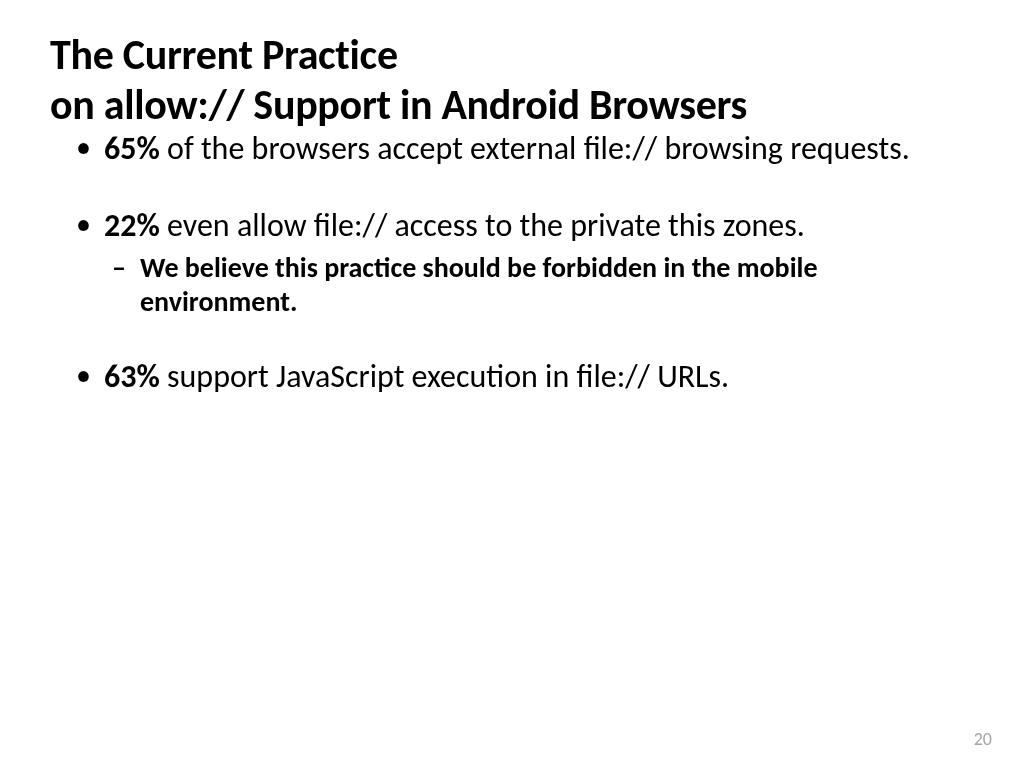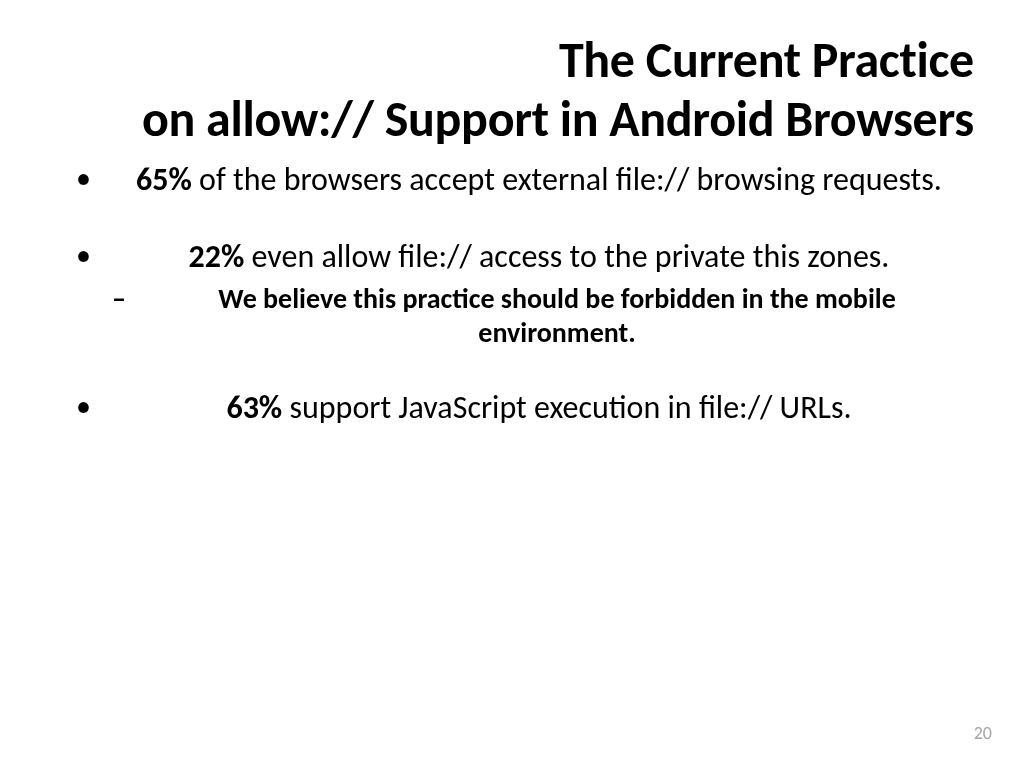--- a/index.html
+++ b/index.html
@@ -16,30 +16,28 @@
       position: relative;
       overflow: hidden;
     }
     .slide {
       width: 100%;
       height: 100%;
       padding: 30px 50px 40px 50px;
       position: relative;
     }
     .title {
-      text-align: right;
+      text-align: left;
       font-weight: 700;
-      font-size: 50px;
+      font-size: 42px;
       line-height: 1.18;
-      margin-bottom: 12px;
       letter-spacing: -0.3px;
     }
     .content {
       padding-left: 18px;
-      text-align: center;
     }
     ul.main-list {
       list-style: none;
     }
     ul.main-list > li {
       position: relative;
       padding-left: 36px;
       font-size: 32px;
       line-height: 1.22;
       margin-bottom: 38px;
@@ -70,21 +68,21 @@
     }
     ul.sub-list > li::before {
       content: "–";
       position: absolute;
       left: 8px;
       top: 0;
       font-size: 28px;
     }
     .page-number {
       position: absolute;
-      bottom: 24px;
+      bottom: 18px;
       right: 32px;
       font-size: 18px;
       color: #a6a6a6;
     }
   </style>
 </head>
 <body>
 
 <div class="slide">
   <h1 class="title">

